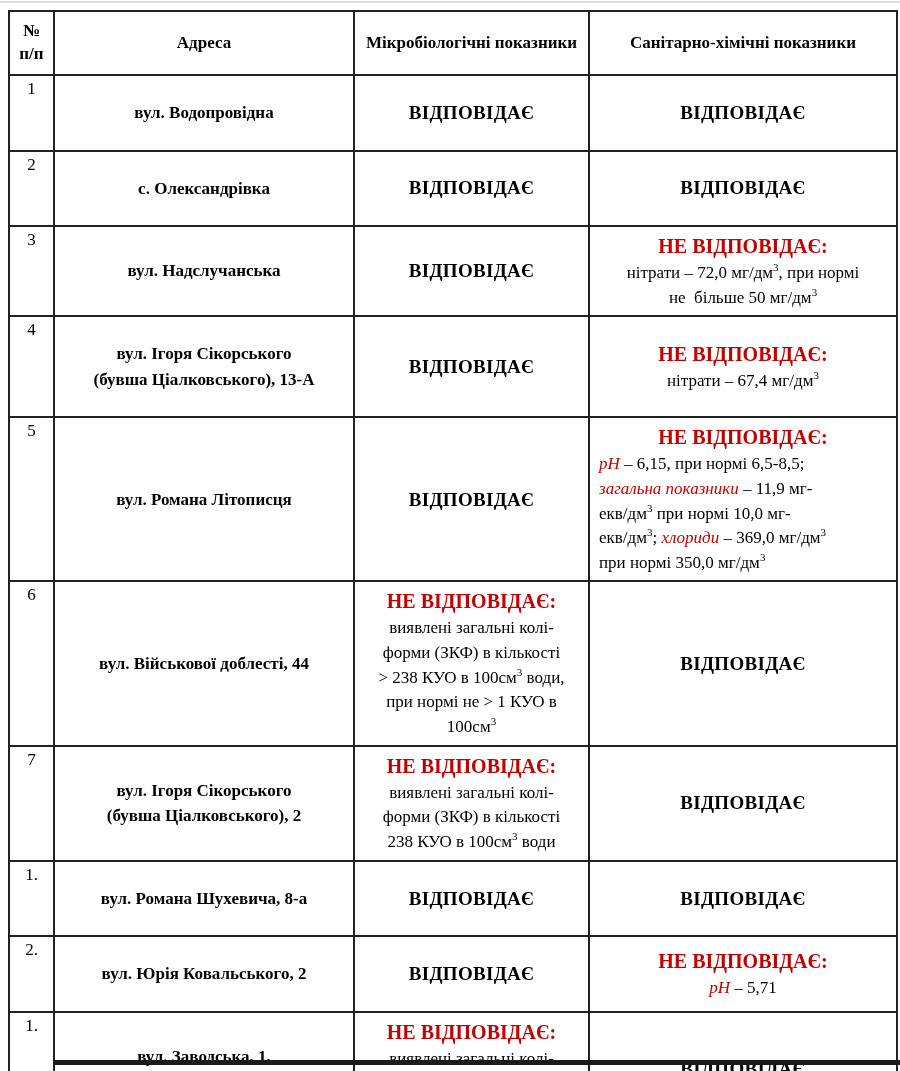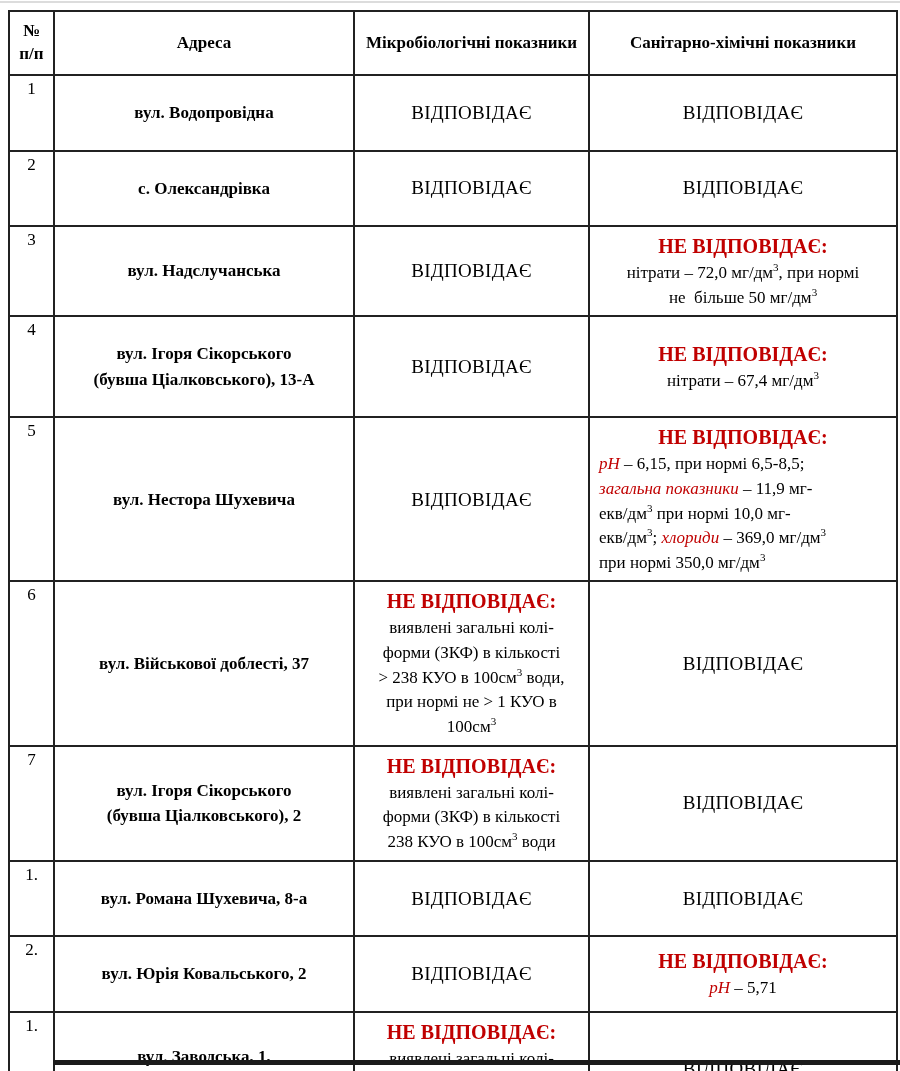--- a/index.html
+++ b/index.html
@@ -35,21 +35,21 @@
     vertical-align:middle;text-align:center;font-weight:bold;font-size:17px;
     white-space:pre-line;padding:24px 8px;line-height:1.5;
   }
   .result-cell{
     vertical-align:middle;text-align:center;font-size:17px;
     padding:5px 9px;line-height:1.45;white-space:pre-wrap;
   }
   .result-cell.align-left{text-align:left;}
 
   .seg-plain{color:#000;}
-  .seg-ok{font-weight:normal;font-size:19px;letter-spacing:0.3px;}
+  .seg-ok{font-weight:bold;font-size:19px;letter-spacing:0.3px;}
   .seg-alert{
     display:block;text-align:center;
     color:var(--alert,#c00000);font-weight:bold;font-size:20px;
   }
   .seg-term{color:var(--alert,#c00000);font-style:italic;margin-top:36px;}
   .seg-sup{font-size:11px;vertical-align:super;line-height:0;}
 </style>
 </head>
 <body>
 
@@ -93,31 +93,31 @@
       </tr>
       <tr>
         <td class="num-cell">4</td>
         <td class="addr-cell">вул. Ігоря Сікорського
 (бувша Ціалковського), 13-А</td>
         <td class="result-cell"><span class="seg-ok">ВІДПОВІДАЄ</span></td>
         <td class="result-cell"><span class="seg-alert">НЕ ВІДПОВІДАЄ:</span><span class="seg-plain">нітрати – 67,4 мг/дм</span><span class="seg-sup">3</span></td>
       </tr>
       <tr>
         <td class="num-cell">5</td>
-        <td class="addr-cell">вул. Нестора Шухевича</td>
+        <td class="addr-cell">вул. Романа Літописця</td>
         <td class="result-cell"><span class="seg-ok">ВІДПОВІДАЄ</span></td>
         <td class="result-cell align-left"><span class="seg-alert">НЕ ВІДПОВІДАЄ:</span><span class="seg-term">pH</span><span class="seg-plain"> – 6,15, при нормі 6,5-8,5;
 </span><span class="seg-term">загальна показники</span><span class="seg-plain"> – 11,9 мг-
 екв/дм</span><span class="seg-sup">3</span><span class="seg-plain"> при нормі 10,0 мг-
 екв/дм</span><span class="seg-sup">3</span><span class="seg-plain">; </span><span class="seg-term">хлориди</span><span class="seg-plain"> – 369,0 мг/дм</span><span class="seg-sup">3</span><span class="seg-plain">
 при нормі 350,0 мг/дм</span><span class="seg-sup">3</span></td>
       </tr>
       <tr>
         <td class="num-cell">6</td>
-        <td class="addr-cell">вул. Військової доблесті, 37</td>
+        <td class="addr-cell">вул. Військової доблесті, 44</td>
         <td class="result-cell"><span class="seg-alert">НЕ ВІДПОВІДАЄ:</span><span class="seg-plain">виявлені загальні колі-
 форми (ЗКФ) в кількості
 &gt; 238 КУО в 100см</span><span class="seg-sup">3</span><span class="seg-plain"> води,
 при нормі не &gt; 1 КУО в
 100см</span><span class="seg-sup">3</span></td>
         <td class="result-cell"><span class="seg-ok">ВІДПОВІДАЄ</span></td>
       </tr>
       <tr>
         <td class="num-cell">7</td>
         <td class="addr-cell">вул. Ігоря Сікорського

